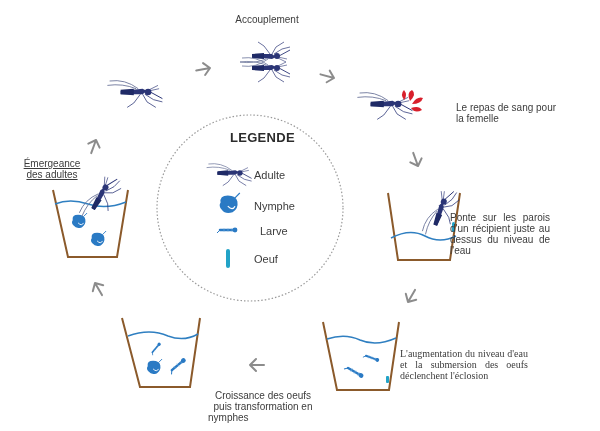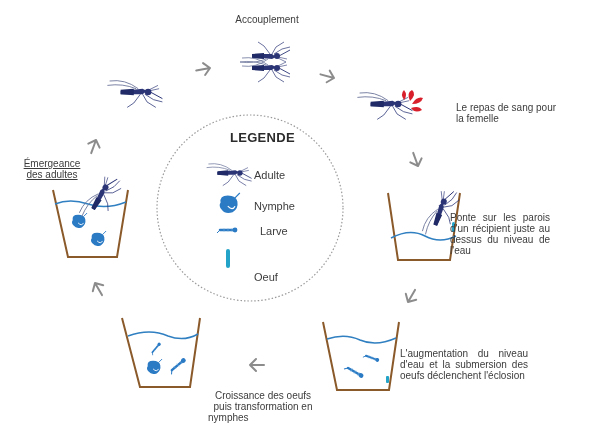--- a/index.html
+++ b/index.html
@@ -153,21 +153,21 @@
     </g>
   <g transform="translate(228,230)">
       <use href="#larva"></use>
     </g>
   <rect x="226" y="249" width="4" height="19" rx="2" fill="#22a3c7"></rect>
 </svg>
 
 <div class="lbl center" style="left:222px; top:14px; width:90px;">Accouplement</div>
 <div class="lbl" style="left:456px; top:102px; width:110px;">Le repas de sang pour la femelle</div>
 <div class="lbl just" style="left:450px; top:212px; width:100px;">Ponte sur les parois d'un récipient juste au dessus du niveau de l'eau</div>
-<div class="lbl just" style="left:400px; top:348px; width:128px;">L'augmentation du niveau d'eau et la submersion des oeufs déclenchent l'éclosion</div>
+<div class="lbl just" style="left:400px; top:348px; width:128px;font-family:Liberation Serif, serif;">L'augmentation du niveau d'eau et la submersion des oeufs déclenchent l'éclosion</div>
 <div class="lbl center just" style="left:208px; top:390px; width:110px;">Croissance des oeufs puis transformation en nymphes</div>
 <div class="lbl center" style="left:22px; top:158px; width:60px;text-decoration:underline;">Émergeance des adultes</div>
 
 <div class="legend-title" style="left:230px; top:130px;">LEGENDE</div>
 <div class="leg-txt" style="left:254px; top:169px;">Adulte</div>
 <div class="leg-txt" style="left:254px; top:200px;text-align:right;">Nymphe</div>
 <div class="leg-txt" style="left:254px; top:225px;margin-left:6px;">Larve</div>
-<div class="leg-txt" style="left:254px; top:253px;margin-top:18px;">Oeuf</div>
+<div class="leg-txt" style="left:254px; top:253px;">Oeuf</div>
 
 </body></html>

